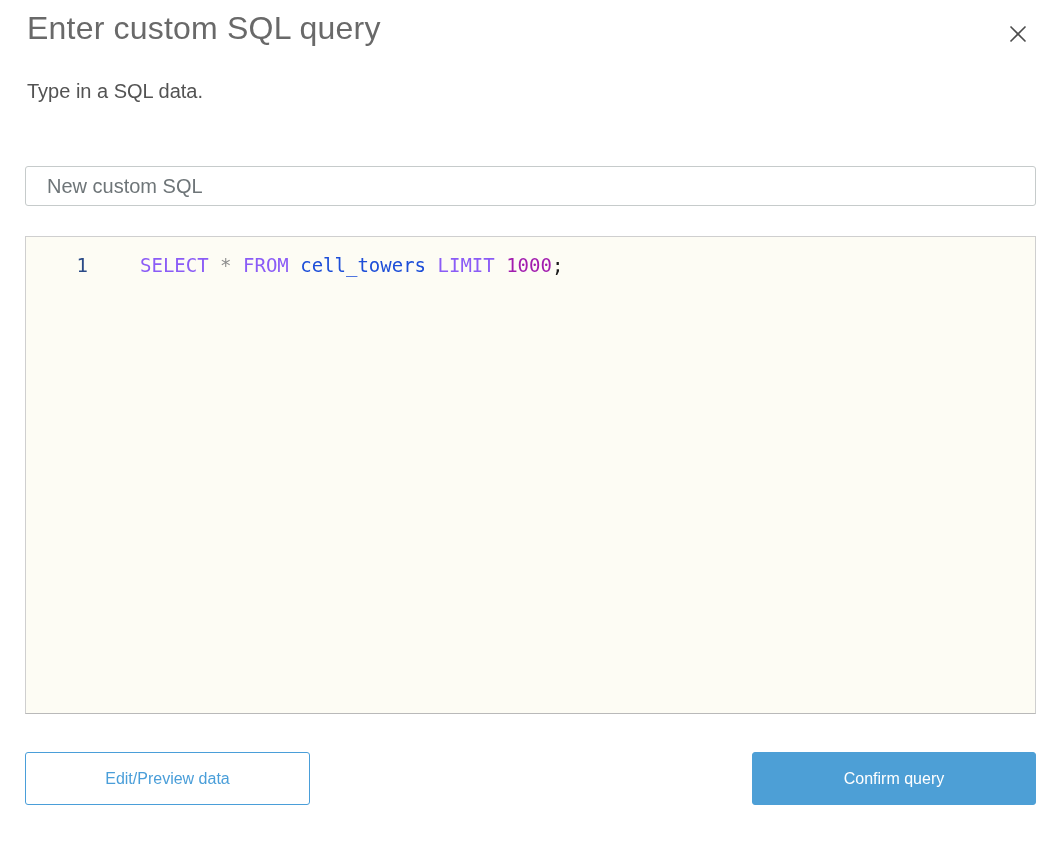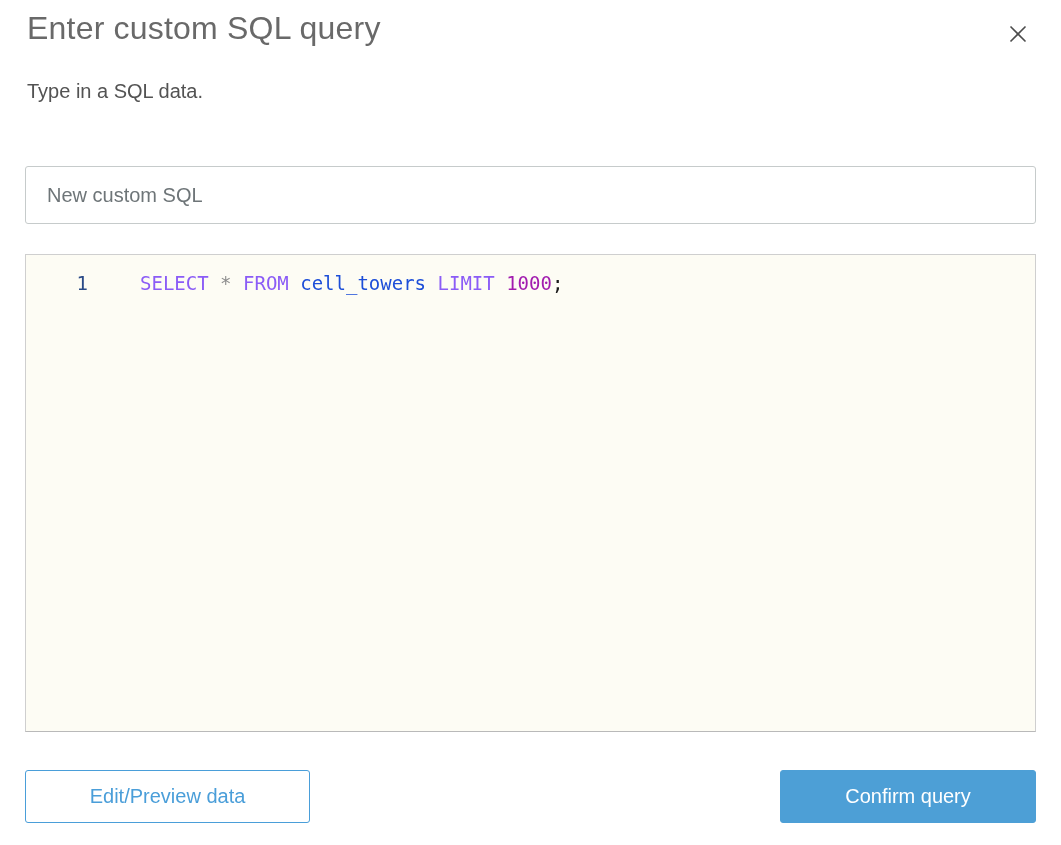--- a/index.html
+++ b/index.html
@@ -38,21 +38,21 @@
     margin-top: 30px;
     margin-left: 2px;
     font-size: 20px;
     line-height: 24px;
     color: #535353;
   }
   .name-input {
     display: block;
     margin-top: 63px;
     width: 100%;
-    height: 58px;
+    height: 40px;
     padding: 0 21px;
     font-family: "Liberation Sans", sans-serif;
     font-size: 20px;
     color: #6e7578;
     background: #ffffff;
     border: 1px solid #c6cbcb;
     border-radius: 3px;
     outline: none;
   }
   .sql-editor {
@@ -84,36 +84,36 @@
   .tok-plain      { color: #111111; }
   .footer {
     margin-top: 38px;
     display: flex;
     justify-content: space-between;
     align-items: center;
   }
   .btn {
     height: 53px;
     font-family: "Liberation Sans", sans-serif;
-    font-size: 20px;
+    font-size: 16px;
     font-weight: 500;
     border-radius: 3px;
     cursor: pointer;
     display: inline-flex;
     align-items: center;
     justify-content: center;
   }
   .btn-secondary {
     width: 285px;
     background: #ffffff;
     color: #4a9ed9;
     border: 1px solid #4a9ed9;
   }
   .btn-primary {
-    width: 256px;
+    width: 284px;
     background: #4d9fd6;
     color: #ffffff;
     border: 1px solid #4d9fd6;
   }
 </style>
 </head>
 <body>
 
 <div class="dialog">
 

